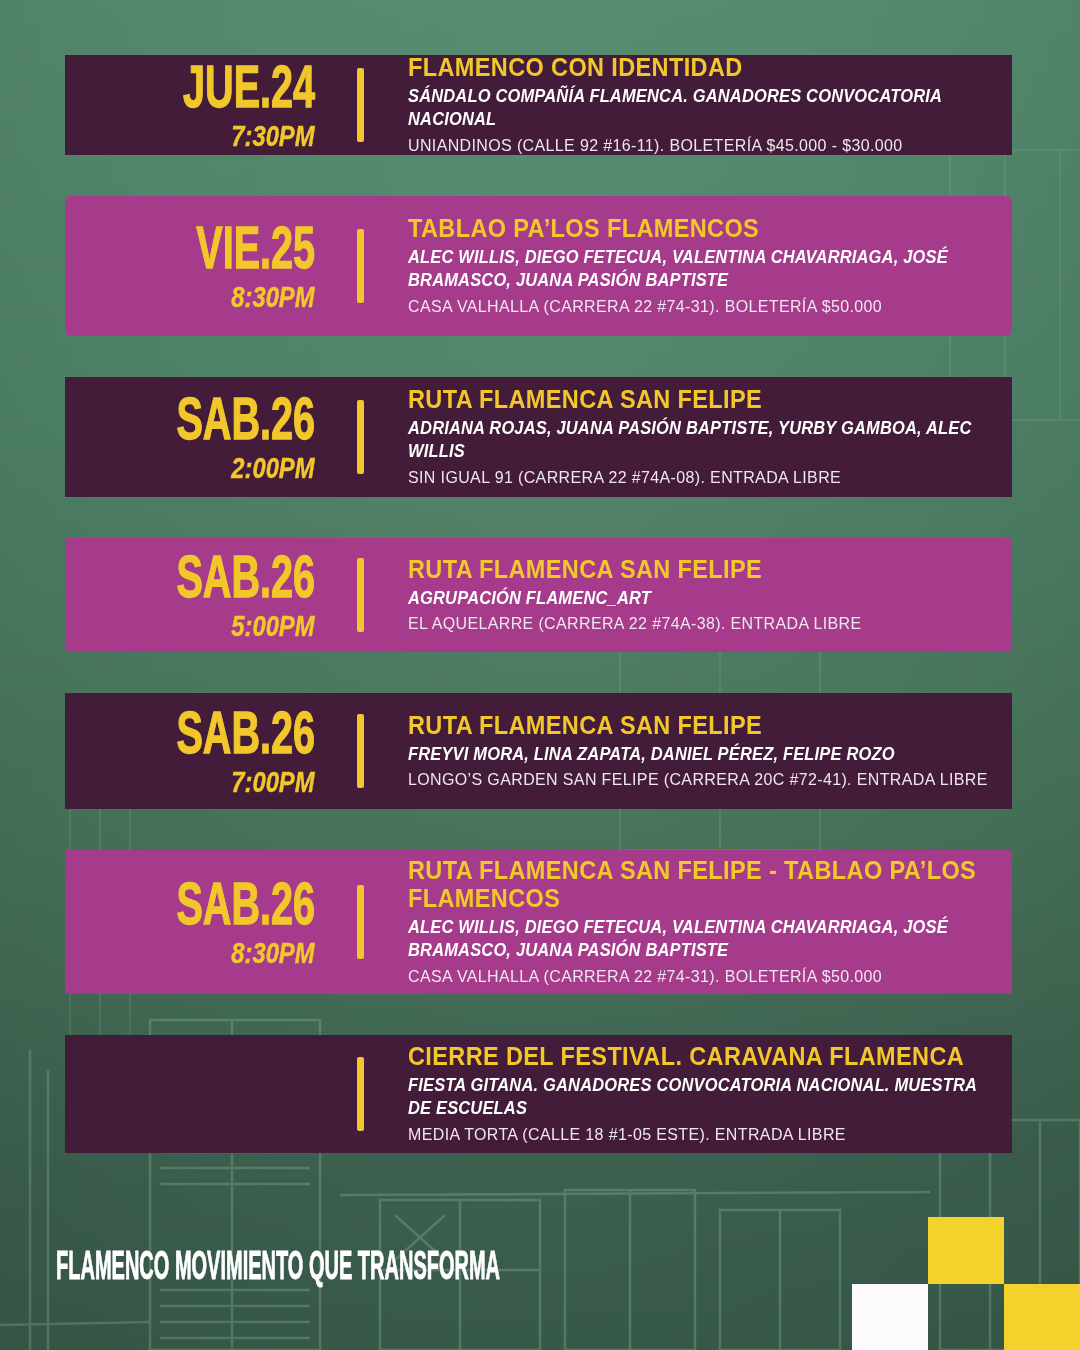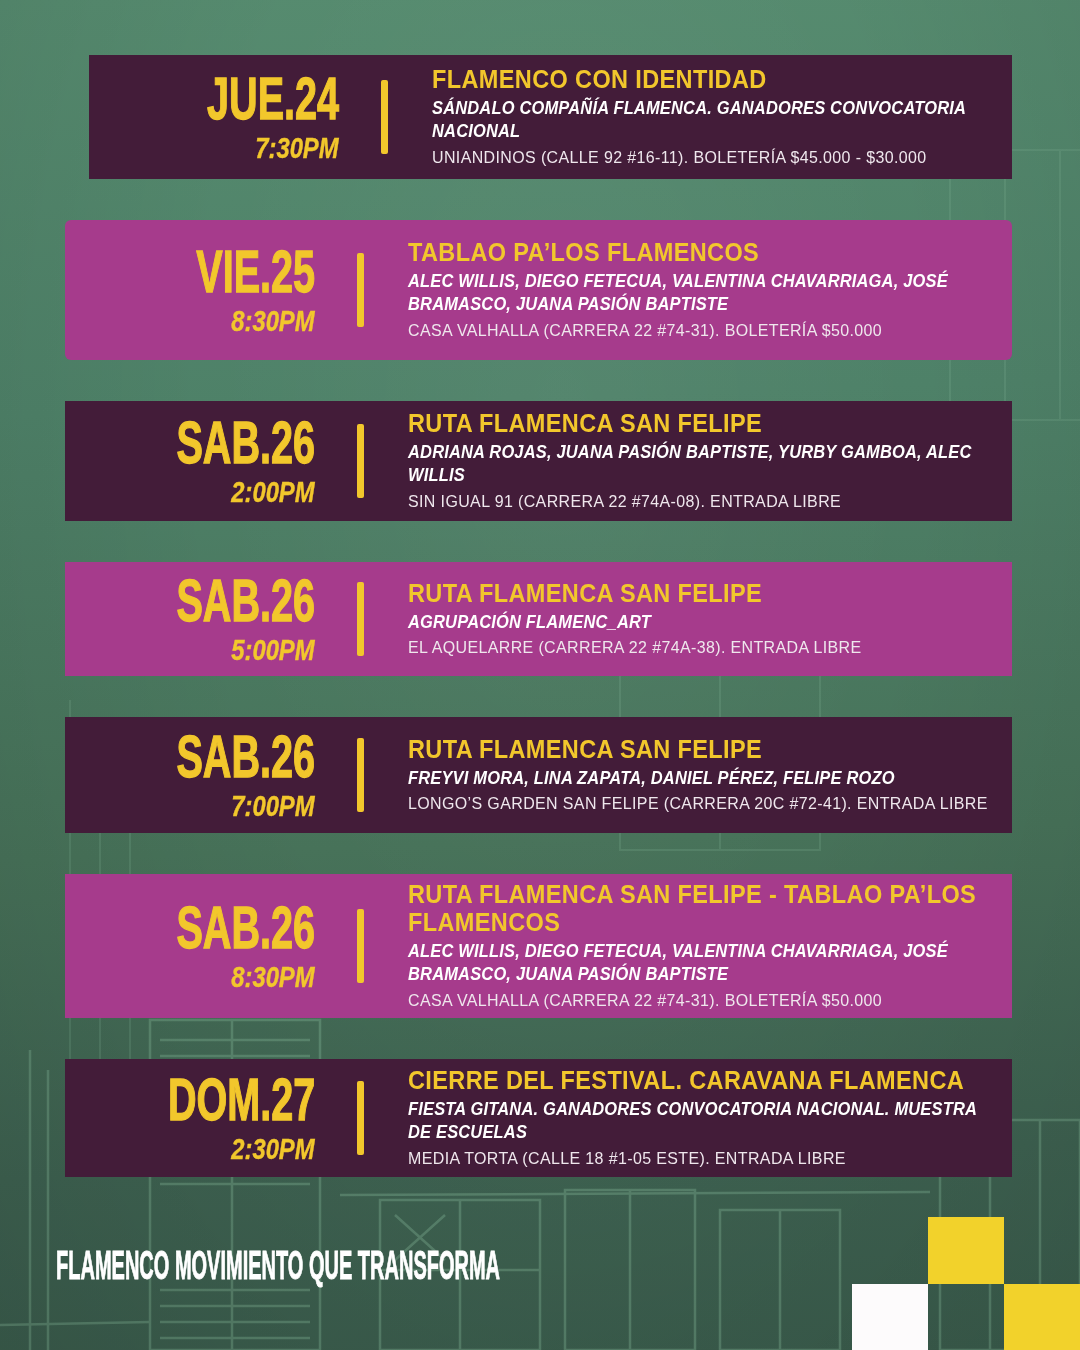--- a/index.html
+++ b/index.html
@@ -8,21 +8,21 @@
     font-family:"Liberation Sans", sans-serif;
     background:linear-gradient(178deg,#568b6f 0%,#4e8168 30%,#477259 62%,#3e6251 85%,#3a5c4c 100%);
   }
   .bg-sketch{position:absolute;inset:0;z-index:0;}
   .vignette{position:absolute;inset:0;z-index:1;pointer-events:none;
     background:radial-gradient(ellipse at 52% 30%, rgba(255,255,255,0.04) 0%, rgba(0,0,0,0) 45%, rgba(0,0,0,0.10) 100%);}
   .cards{position:absolute;top:55px;left:65px;width:947px;display:flex;flex-direction:column;gap:41px;z-index:2;}
   .card{position:relative;overflow:hidden;}
   .card--dark{background:#431c39;}
   .card--magenta{background:#a63b8c;}
-  .card.h1{height:124px;margin-left:24px;}.card.h2{height:140px;border-radius:6px;}.card.h3{height:120px;}.card.h4{height:114px;}
+  .card.h1{height:100px;}.card.h2{height:140px;border-radius:6px;}.card.h3{height:120px;}.card.h4{height:114px;}
   .card.h5{height:116px;}.card.h6{height:144px;}.card.h7{height:118px;}
   .card__date{position:absolute;left:0;top:0;bottom:0;width:250px;
     display:flex;flex-direction:column;justify-content:center;align-items:flex-end;}
   .card__day{
     font-size:60px;line-height:1;font-weight:bold;color:#f2c72c;letter-spacing:0px;
     transform:scaleX(0.66);transform-origin:100% 50%;white-space:nowrap;
     -webkit-text-stroke:1.3px #f2c72c;}
   .card__time{
     font-size:29px;line-height:1.1;font-weight:bold;font-style:italic;color:#f2c72c;
     transform:scaleX(0.82);transform-origin:100% 50%;white-space:nowrap;margin-top:4px;
@@ -177,24 +177,20 @@
     </div>
     <div class="card__divider"></div>
     <div class="card__info">
       <h2 class="card__title">RUTA FLAMENCA SAN FELIPE - TABLAO PA’LOS FLAMENCOS</h2>
       <p class="card__lineup">ALEC WILLIS, DIEGO FETECUA, VALENTINA CHAVARRIAGA, JOSÉ BRAMASCO, JUANA PASIÓN BAPTISTE</p>
       <p class="card__venue">CASA VALHALLA (CARRERA 22 #74-31). BOLETERÍA $50.000</p>
     </div>
   </section>
 
   <section class="card card--dark h7">
-    <div class="card__date">
-      <div class="card__day">DOM.27</div>
-      <div class="card__time">2:30PM</div>
-    </div>
     <div class="card__divider"></div>
     <div class="card__info">
       <h2 class="card__title">CIERRE DEL FESTIVAL. CARAVANA FLAMENCA</h2>
       <p class="card__lineup">FIESTA GITANA. GANADORES CONVOCATORIA NACIONAL. MUESTRA DE ESCUELAS</p>
       <p class="card__venue">MEDIA TORTA (CALLE 18 #1-05 ESTE). ENTRADA LIBRE</p>
     </div>
   </section>
 
 </div>
 

